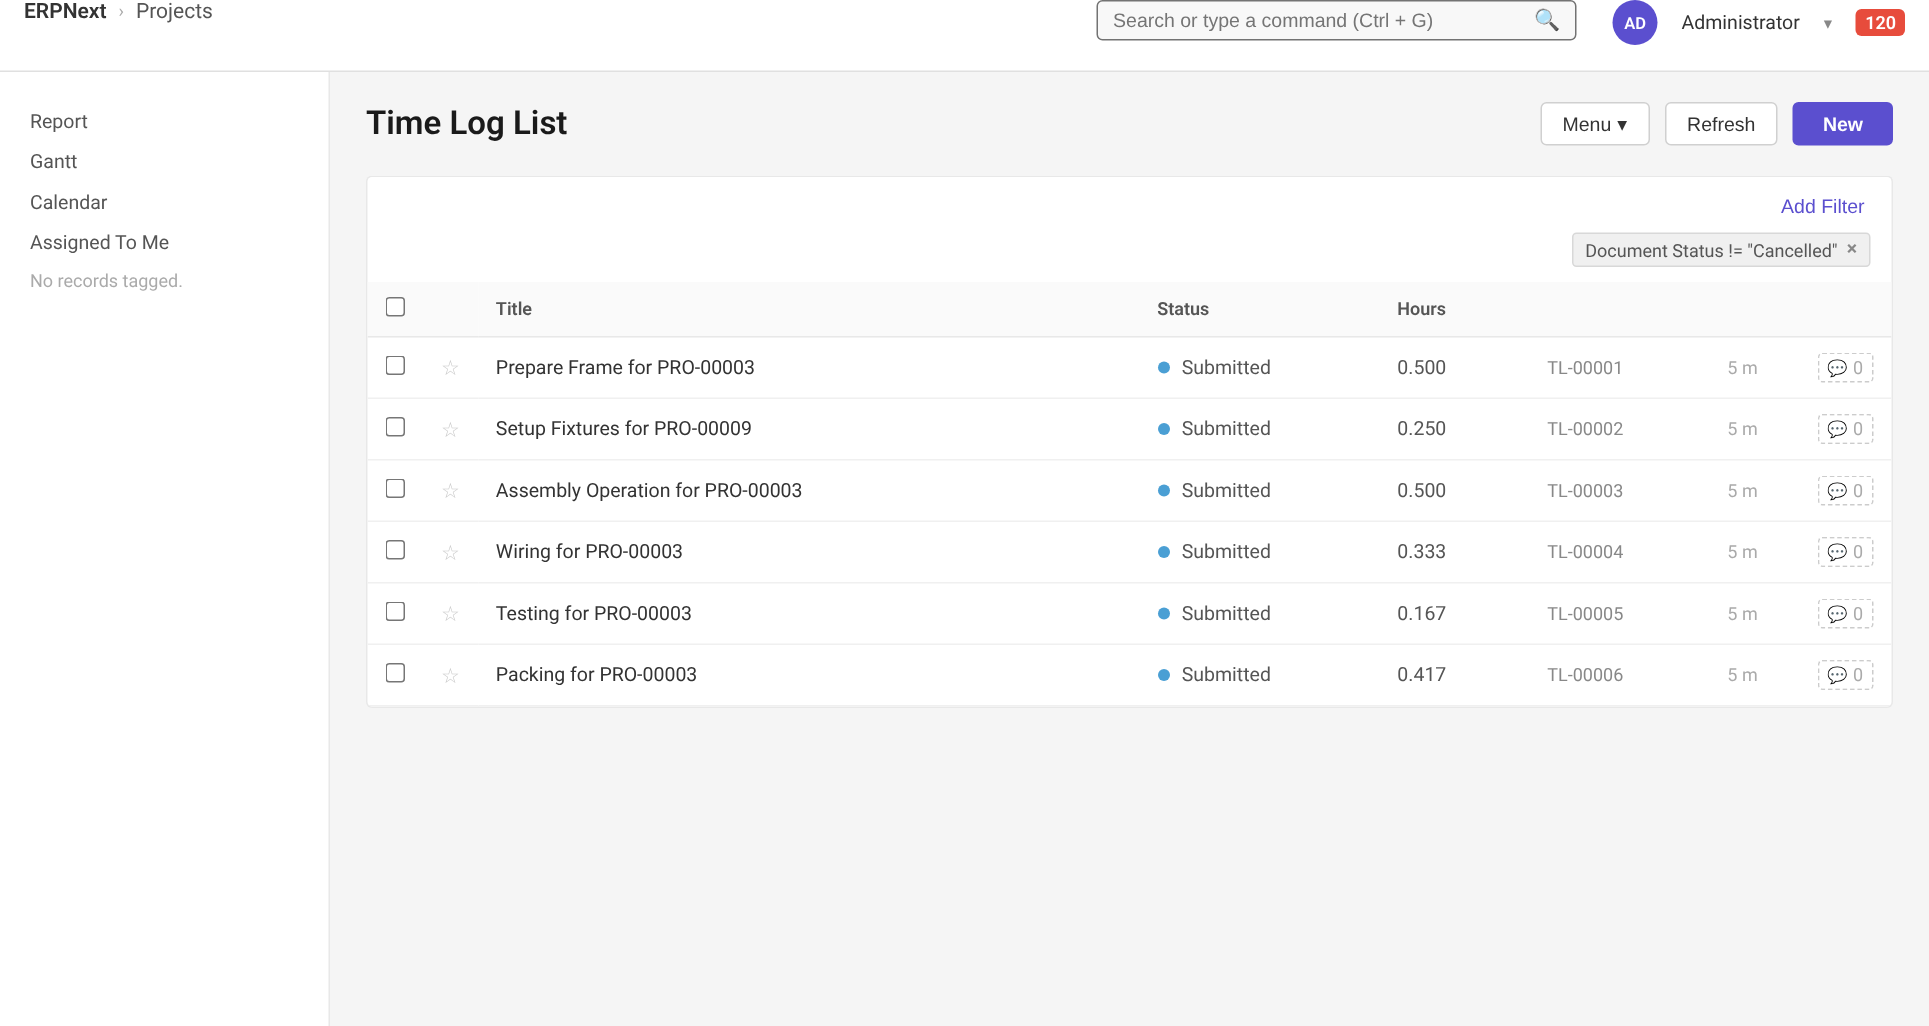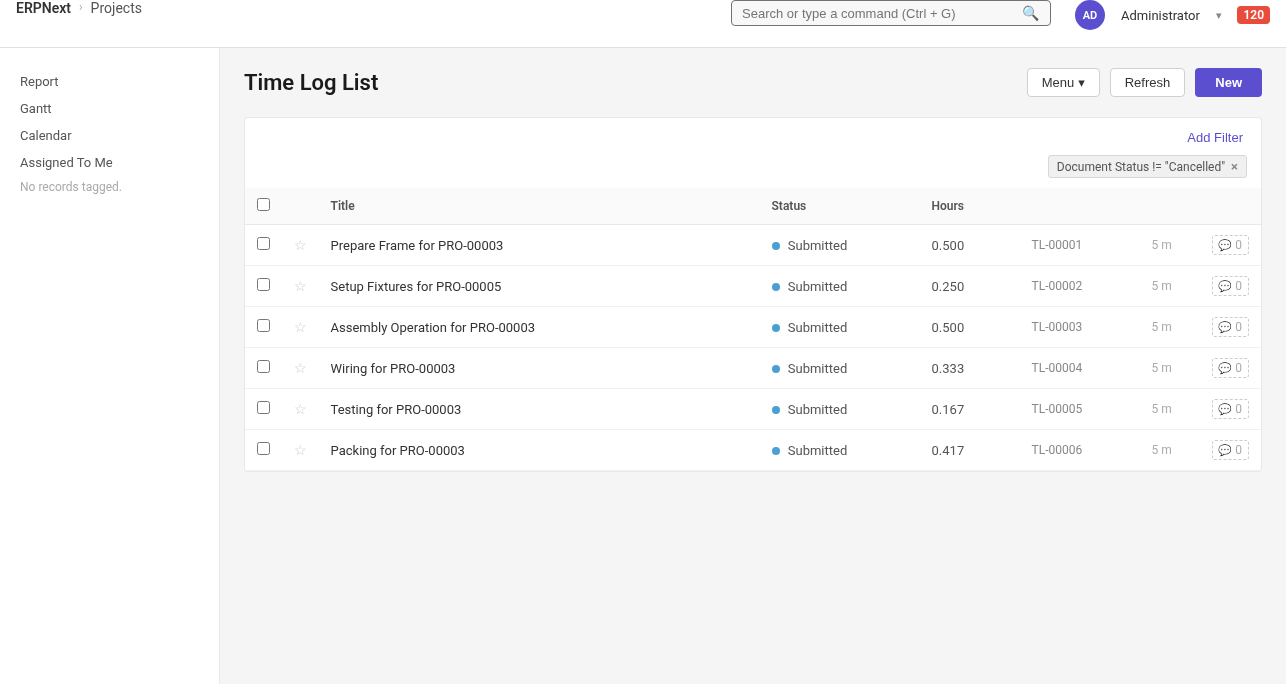--- a/index.html
+++ b/index.html
@@ -332,21 +332,21 @@
         </div>
       </td>
     </tr>
             <tr>
       <td class="td-check">
         <input type="checkbox" style="">
       </td>
       <td class="td-star">
         <span class="star-icon">☆</span>
       </td>
-      <td>Setup Fixtures for PRO-00005</td>
+      <td>Setup Fixtures for PRO-00009</td>
       <td>
         <span class="status-dot status-submitted"></span>
         <span class="status-label">Submitted</span>
       </td>
       <td class="hours-val">0.250</td>
       <td class="tl-id">TL-00002</td>
       <td class="time-ago">5 m</td>
       <td>
         <div class="comments-cell">
           <span class="comment-icon">💬</span>

